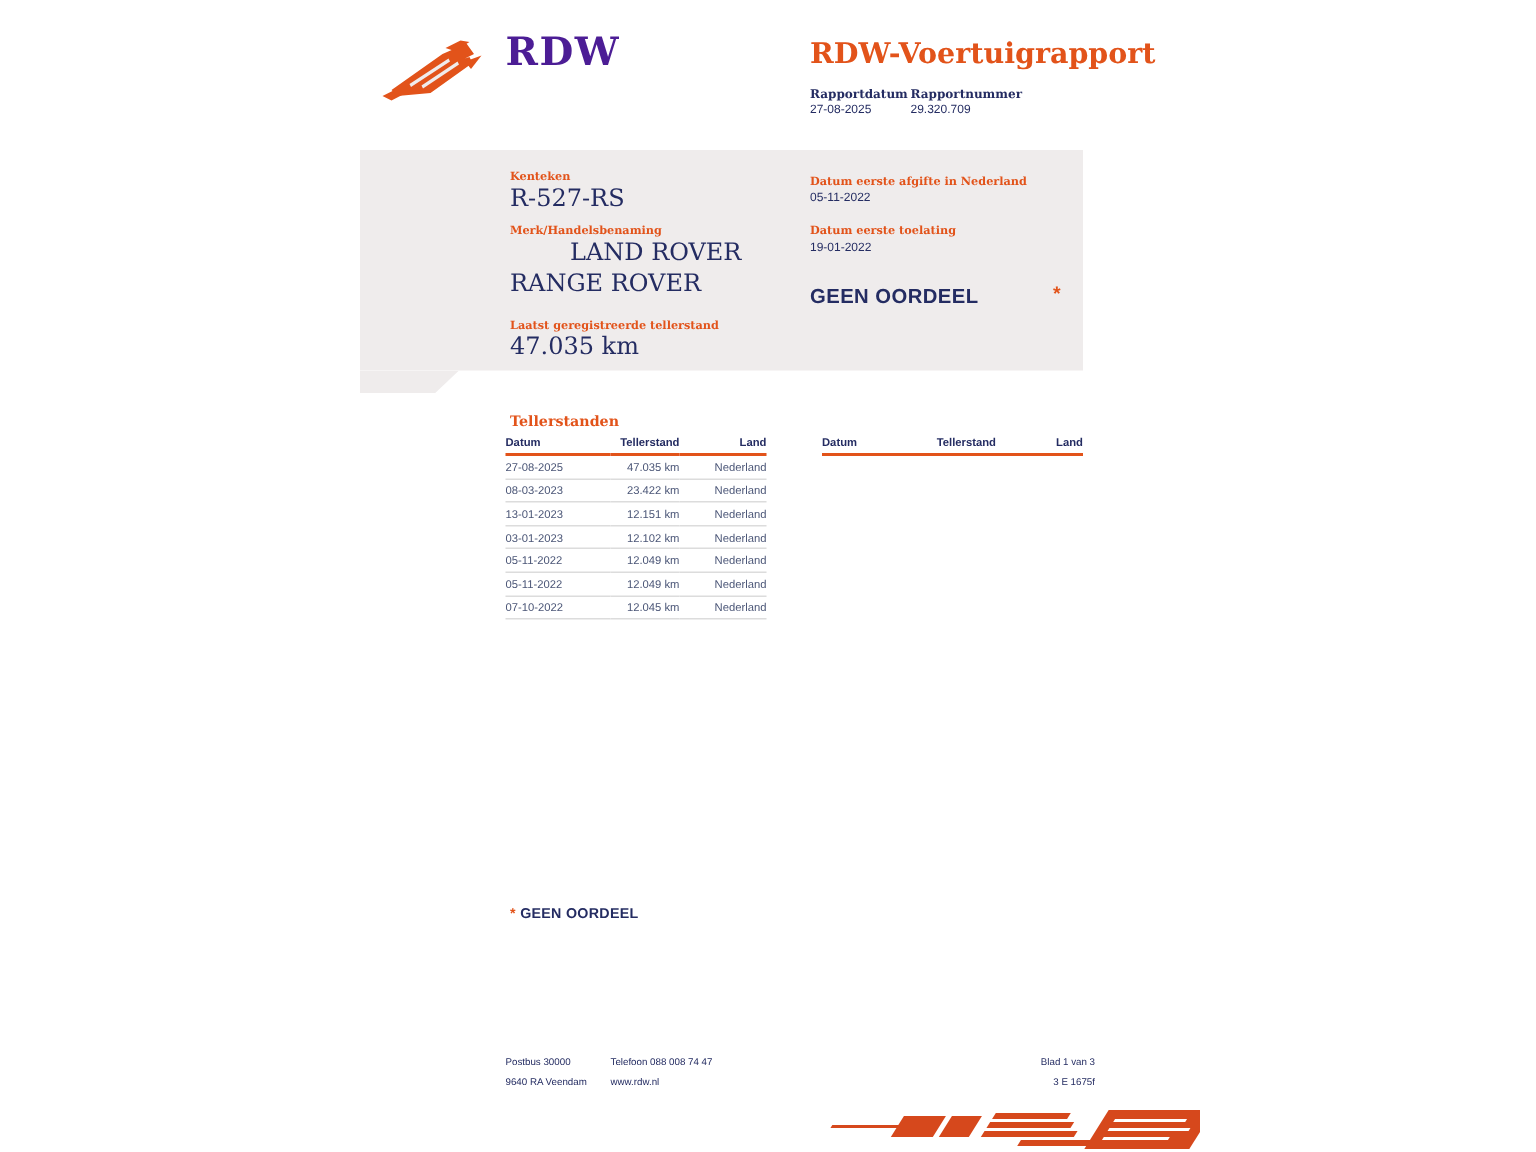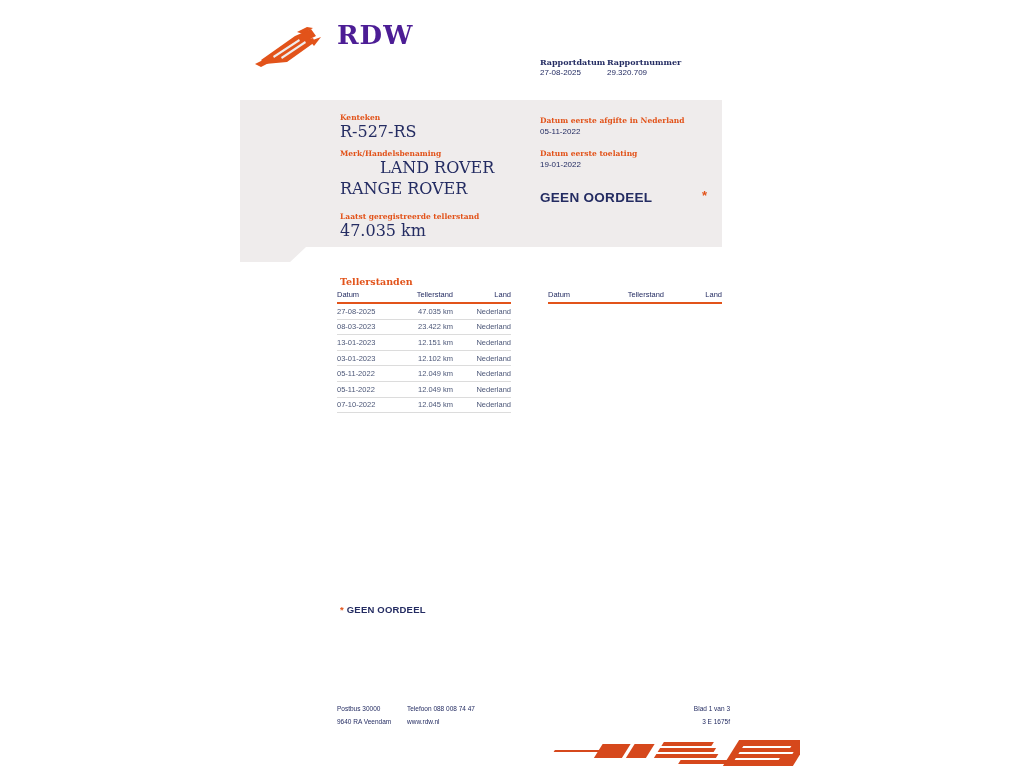--- a/index.html
+++ b/index.html
@@ -22,21 +22,21 @@
   .lbl{font-family:"DejaVu Serif",serif;font-weight:bold;font-size:7.5px;color:#e2531a;}
   .big-val{font-family:"DejaVu Serif",serif;font-size:16px;color:#242c62;}
   .sm-val{font-size:8px;color:#242c62;}
   .verdict{font-size:13.5px;font-weight:bold;letter-spacing:.3px;color:#242c62;}
   .star{color:#e2531a;font-size:13px;font-weight:bold;}
 
   
   .section-title{left:340px;top:276px;font-family:"DejaVu Serif",serif;font-weight:bold;
                  font-size:9.5px;color:#e2531a;}
   table.odo{border-collapse:collapse;table-layout:fixed;font-size:7.5px;}
-  table.odo th{font-weight:normal;color:#242c62;padding:0 0 3px 0;border-bottom:2px solid #e2531a;}
+  table.odo th{font-weight:bold;color:#242c62;padding:0 0 3px 0;border-bottom:2px solid #e2531a;}
   table.odo td{color:#4b5677;padding:0;height:14.6px;border-bottom:1px solid #dcdcdc;}
   .c-datum{width:70px;text-align:left;}
   .c-teller{width:46px;text-align:right;}
   .c-land{width:58px;text-align:right;}
   #table-left{left:337px;top:290px;width:174px;}
   #table-right{left:548px;top:290px;width:170px;}
 
   
   .fn-head{left:340px;top:604px;font-size:9.5px;font-weight:bold;color:#242c62;letter-spacing:.2px;}
   .fn-text{left:340px;top:618px;width:392px;font-size:8px;line-height:13.5px;color:#e05c2a;}
@@ -60,20 +60,21 @@
         <polygon points="57,15 68,11 61,20"></polygon>
         <polygon points="44,6 54,1 60,2 50,8"></polygon>
       </g>
       <g fill="#efecec">
         <polygon points="20,30 46,13 47,15 21,32"></polygon>
         <polygon points="28,31 52,15 53,17 29,33"></polygon>
       </g>
     </svg>
   </span>
   <div class="abs logo-text">RDW</div>
+  <div class="abs doc-title">RDW-Voertuigrapport</div>
 
   <div class="abs meta-label" style="left:540px;top:57px;">Rapportdatum</div>
   <div class="abs meta-value" style="left:540px;top:68px;">27-08-2025</div>
   <div class="abs meta-label" style="left:607px;top:57px;">Rapportnummer</div>
   <div class="abs meta-value" style="left:607px;top:68px;">29.320.709</div>
 
   <div class="abs panel"></div>
   <div class="abs panel-tail"></div>
 
   <div class="abs lbl" style="left:340px;top:113px;">Kenteken</div>

